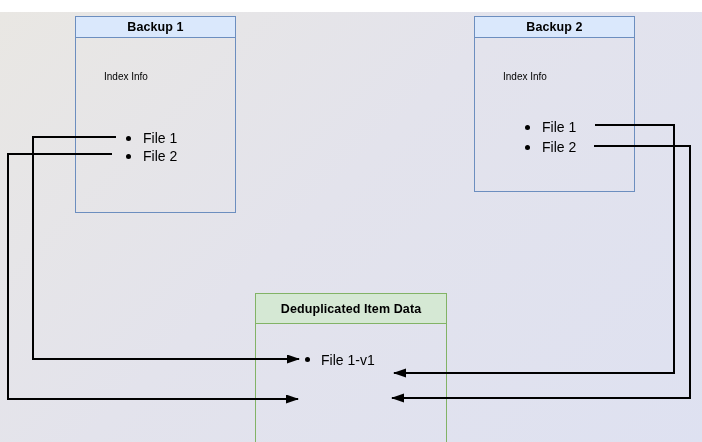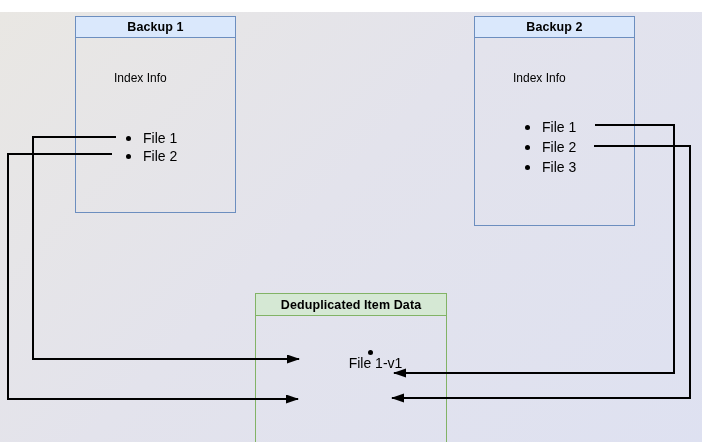--- a/index.html
+++ b/index.html
@@ -34,29 +34,29 @@
     font-weight: bold;
     font-size: 12.5px;
     letter-spacing: 0.1px;
   }
   .node.blue  .node-header {
     height: 21px;
     background: var(--blue-fill, #dae8fc);
     border-bottom: 1px solid var(--blue-border, #6c8ebf);
   }
   .node.green .node-header {
-    height: 22px;
+    height: 30px;
     background: var(--green-fill, #d5e8d4);
     border-bottom: 1px solid var(--green-border, #82b366);
   }
   .index-info {
     position: absolute;
-    left: 38px;
+    left: 28px;
     top: 54px;
-    font-size: 12px;
+    font-size: 10px;
   }
   ul.file-list {
     position: absolute;
     left: 0;
     right: 0;
     margin: 0;
     padding: 0;
     list-style: none;
     font-size: 14px;
   }
@@ -70,21 +70,21 @@
   .dot {
     width: 5px;
     height: 5px;
     border-radius: 50%;
     background: #000;
     flex: 0 0 5px;
   }
   
   .node.blue  ul.file-list li { padding-left: 50px; }
   .node.blue  .dot { margin-right: 12px; }
-  .node.green ul.file-list li { padding-left: 49px; flex-direction: column; }
+  .node.green ul.file-list li { padding-left: 49px; }
   .node.green .dot { margin-right: 11px; }
   #connector-layer {
     position: absolute;
     left: 0;
     top: 0;
     pointer-events: none;
   }
   #connector-layer polyline {
     fill: none;
     stroke: var(--line, #000);
@@ -106,37 +106,33 @@
         <span class="dot"></span>
         <span>File 1</span>
       </li>
       <li>
         <span class="dot"></span>
         <span>File 2</span>
       </li>
     </ul>
   </div>
 
-  <div class="node blue" style="left:474px; top:4px; width:161px; height:210px;">
+  <div class="node blue" style="left:474px; top:4px; width:161px; height:176px;">
     <div class="node-header">
       <span>Backup 2</span>
     </div>
     <div class="index-info">Index Info</div>
     <ul class="file-list lh20" style="top:100px;">
       <li>
         <span class="dot"></span>
         <span>File 1</span>
       </li>
       <li>
         <span class="dot"></span>
         <span>File 2</span>
-      </li>
-      <li>
-        <span class="dot"></span>
-        <span>File 3</span>
       </li>
     </ul>
   </div>
 
   <div class="node green" style="left:255px; top:281px; width:192px; height:159px;">
     <div class="node-header">
       <span>Deduplicated Item Data</span>
     </div>
     <ul class="file-list lh19" style="top:56px;">
       <li>

